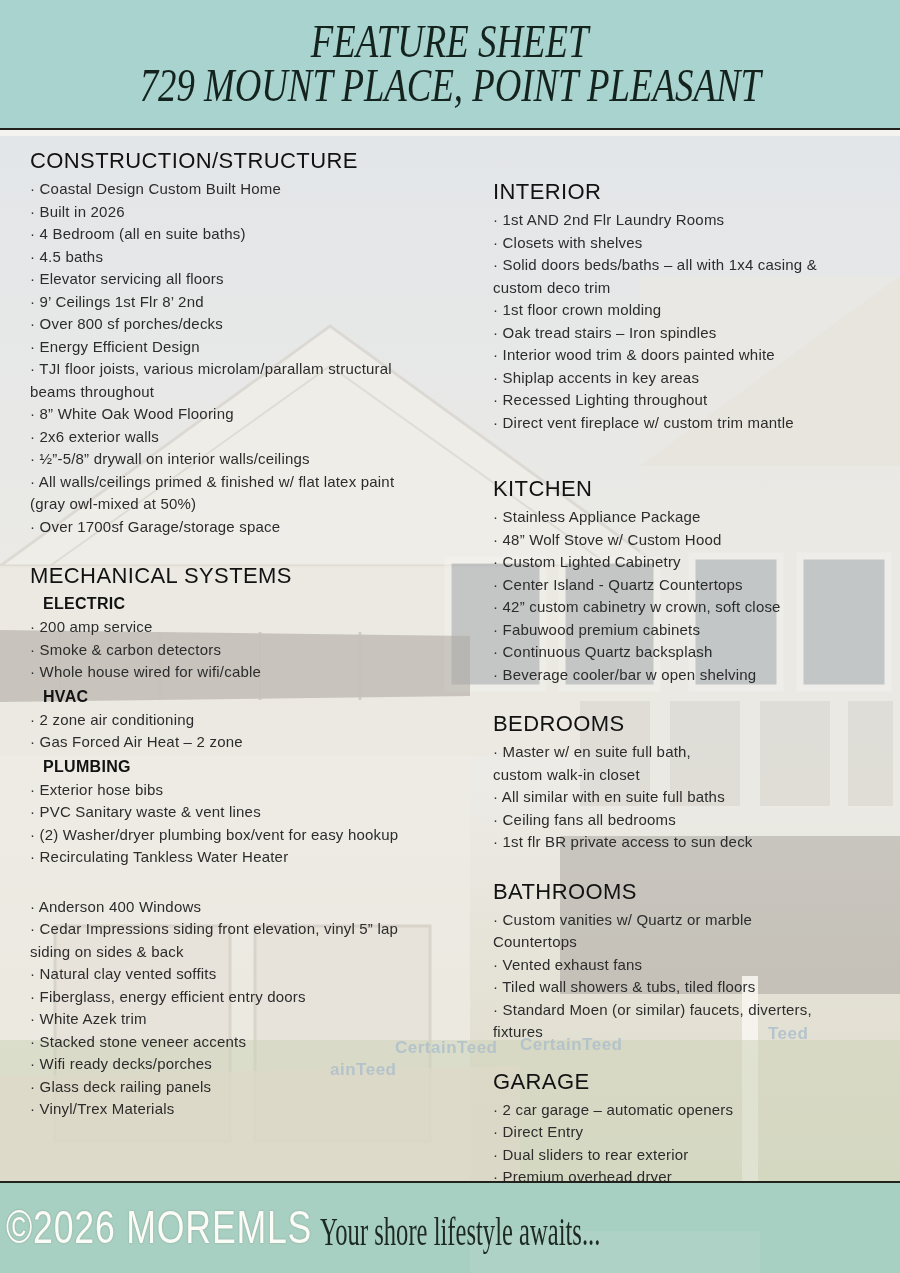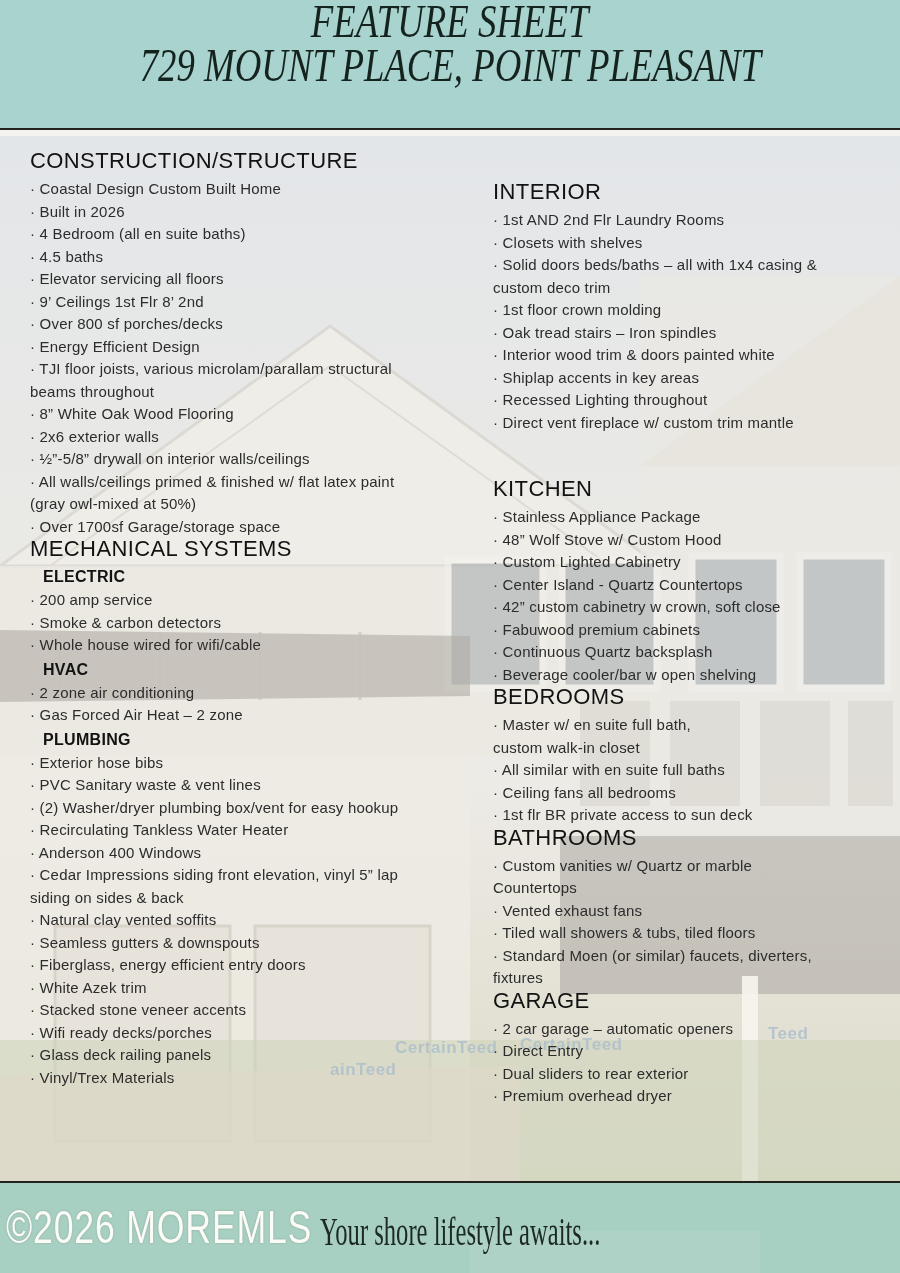--- a/index.html
+++ b/index.html
@@ -16,21 +16,21 @@
     position:relative;width:900px;height:1273px;margin:0 auto;
     background:#eceae5;overflow:hidden;
     font-family:"Liberation Sans",sans-serif;
   }
 
   
   .header{
     position:absolute;top:0;left:0;right:0;height:128px;
     background:var(--header-bg);
     border-bottom:2px solid var(--rule);
-    display:flex;flex-direction:column;align-items:center;justify-content:flex-start;
+    display:flex;flex-direction:column;align-items:center;justify-content:center;
   }
   .title-line{
     font-family:"Liberation Serif","DejaVu Serif",serif;
     font-style:italic;color:var(--title-color);
     font-size:46px;line-height:44px;white-space:nowrap;
     transform:scaleX(.8);transform-origin:center;
   }
   .strip{position:absolute;top:130px;left:0;right:0;height:6px;background:#f4f3ef;}
 
   
@@ -38,21 +38,21 @@
   .photo svg{display:block;}
   .watermark{
     position:absolute;color:var(--watermark-color);opacity:.85;
     font-size:17px;font-weight:700;letter-spacing:.5px;white-space:nowrap;
   }
 
   
   .col{position:absolute;}
   .col-left{left:30px;top:150px;width:455px;}
   .col-right{left:493px;top:181px;width:385px;}
-  .section + .section{}
+  .section + .section{margin-top:27px;}
   .col-right .section:nth-child(2){margin-top:44px;}
   .sec-h{
     font-size:22px;font-weight:400;color:var(--heading-color);
     letter-spacing:.4px;margin:0 0 6px 0;line-height:22px;
   }
   .sub-h{
     font-size:16px;font-weight:700;color:var(--heading-color);
     letter-spacing:.3px;margin:2px 0 2px 13px;line-height:21px;
   }
   .items{list-style:none;margin:0;padding:0;}
@@ -196,21 +196,20 @@
           <li class="item">· (2) Washer/dryer plumbing box/vent for easy hookup</li>
           <li class="item">· Recirculating Tankless Water Heater</li>
         </ul>
       </div>
       <div class="section">
         <ul class="items">
           <li class="item">· Anderson 400 Windows</li>
           <li class="item">· Cedar Impressions siding front elevation, vinyl 5” lap
 siding on sides &amp; back</li>
           <li class="item">· Natural clay vented soffits</li>
-          <li class="item">· Seamless gutters &amp; downspouts</li>
           <li class="item">· Fiberglass, energy efficient entry doors</li>
           <li class="item">· White Azek trim</li>
           <li class="item">· Stacked stone veneer accents</li>
           <li class="item">· Wifi ready decks/porches</li>
           <li class="item">· Glass deck railing panels</li>
           <li class="item">· Vinyl/Trex Materials</li>
         </ul>
       </div>
     </div>
 

